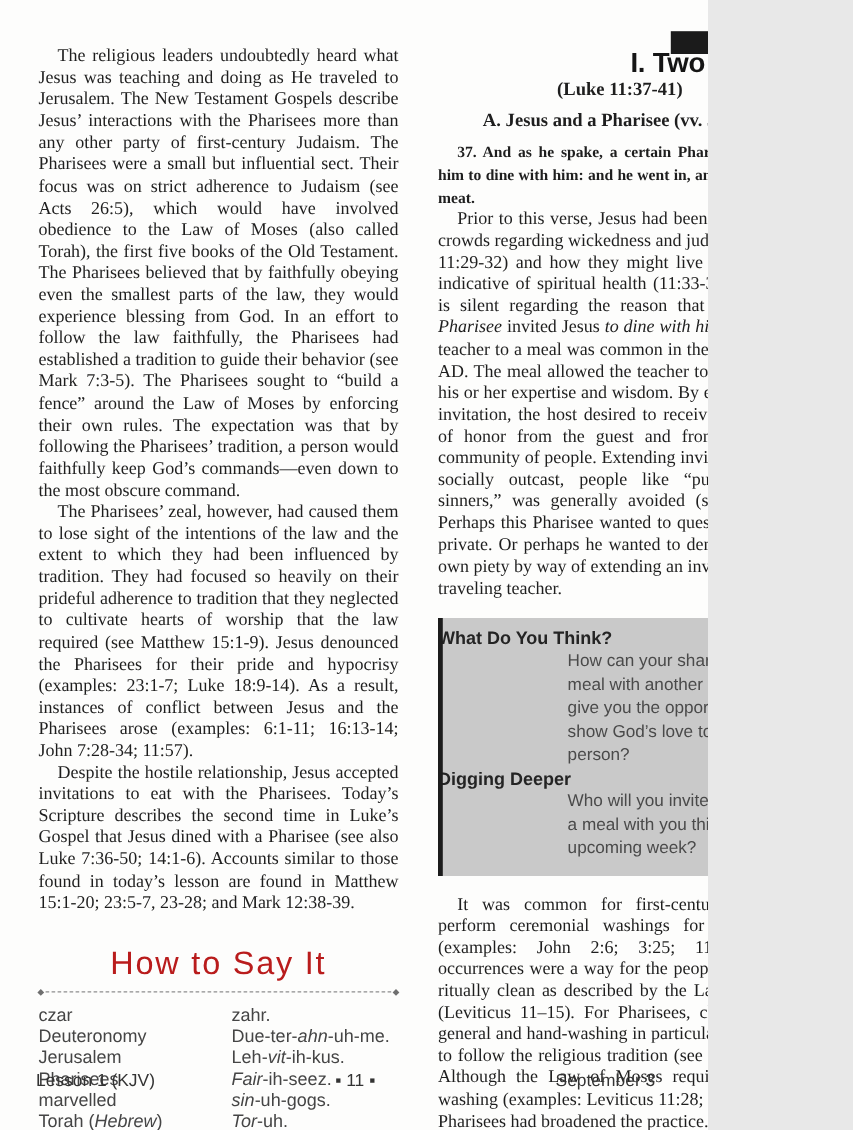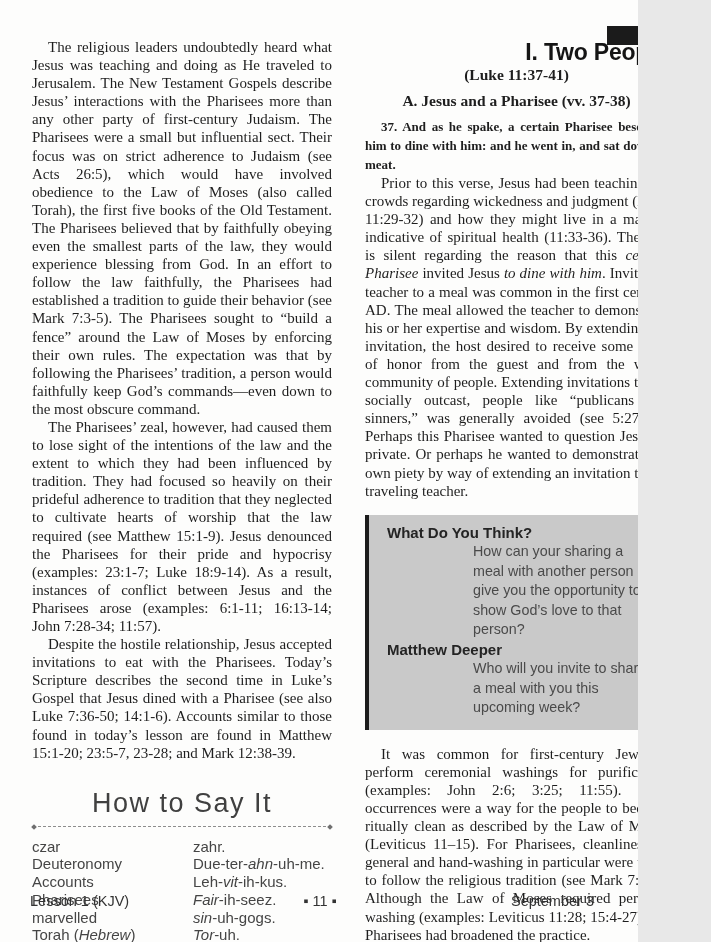--- a/index.html
+++ b/index.html
@@ -1,38 +1,38 @@
 <!DOCTYPE html>
 <html><head>
 <meta charset="utf-8">
 <style>
   html,body{margin:0;padding:0;background:#e8e8e8;}
-  .page{position:relative;width:638px;height:942px;background:#fdfdfc;overflow:hidden;
+  .page{position:relative;width:590px;height:942px;background:#fdfdfc;overflow:hidden;
         font-family:"Liberation Serif",serif;color:#1e1e1e;}
   .corner-tab{position:absolute;top:26px;right:0;width:31px;height:19px;background:#1b1b1b;}
   .columns{position:absolute;left:32px;top:0;display:flex;gap:33px;}
   .col{box-sizing:border-box;}
   .col.left{width:300px;padding-top:38px;}
   .col.right{width:303px;padding-top:40px;}
   p{margin:0;}
   .body{font-size:15px;line-height:18.1px;text-align:justify;}
   .indent{text-indent:16px;}
   .verse{font-size:13px;line-height:19px;font-weight:bold;text-align:justify;}
   .heading-1{margin:0;font-family:"Liberation Sans",sans-serif;font-weight:bold;
              font-size:23px;line-height:25px;text-align:right;color:#151515;letter-spacing:-0.2px;}
   .scripture-ref{font-size:15.5px;font-weight:bold;text-align:center;line-height:19px;margin-bottom:7px;}
   .heading-2{margin:0 0 7px 0;font-size:15.5px;font-weight:bold;text-align:center;line-height:19px;}
   .think-box{position:relative;background:#c9c9c9;margin:15px 0 15px 0;
              padding:8px 12px 12px 0;font-family:"Liberation Sans",sans-serif;}
   .think-box .bar{position:absolute;left:0;top:0;bottom:0;width:4px;background:#1c1c1c;}
-  .box-title{padding-left:22px;font-weight:bold;font-size:15px;line-height:19.5px;color:#242424;}
+  .box-title{font-weight:bold;font-size:15px;line-height:19.5px;color:#242424;}
   .box-q{padding-left:84px;font-size:14.3px;line-height:19.5px;color:#4a4a4a;margin-left:24px;}
   .htsi{margin-top:26px;}
   .htsi-title{font-family:"Liberation Sans",sans-serif;font-weight:300;font-size:27px;
-              line-height:30px;color:#404040;text-align:center;letter-spacing:1.5px;}
+              line-height:30px;color:#b91c1c;text-align:center;letter-spacing:1.5px;}
   .rule{display:flex;align-items:center;gap:2px;margin:7px 0 9px 0;}
   .rule .dash{flex:1;height:0;border-top:1px dashed #8d8d8d;}
   .rule .dia{width:4px;height:4px;background:#6f6f6f;transform:rotate(45deg);flex:0 0 auto;}
   .htsi-table{display:grid;grid-template-columns:148px 1fr;column-gap:13px;
               font-family:"Liberation Sans",sans-serif;font-size:15px;line-height:17.7px;color:#454545;}
   .htsi-table .term{text-align:left;}
   .footer{position:absolute;left:30px;right:44px;top:893px;display:flex;justify-content:space-between;
           font-family:"Liberation Sans",sans-serif;font-size:14.5px;color:#333;}
   i{font-style:italic;}
 </style>
@@ -55,21 +55,21 @@
         <div class="rule">
           <span class="dia"></span>
           <span class="dash"></span>
           <span class="dia"></span>
         </div>
         <div class="htsi-table">
           <span class="term">czar</span>
           <span class="pron">zahr.</span>
           <span class="term">Deuteronomy</span>
           <span class="pron">Due-ter-<i>ahn</i>-uh-me.</span>
-          <span class="term">Accounts</span>
+          <span class="term">Jerusalem</span>
           <span class="pron">Leh-<i>vit</i>-ih-kus.</span>
           <span class="term">Pharisees</span>
           <span class="pron"><i>Fair</i>-ih-seez.</span>
           <span class="term">marvelled</span>
           <span class="pron"><i>sin</i>-uh-gogs.</span>
           <span class="term">Torah (<i>Hebrew</i>)</span>
           <span class="pron"><i>Tor</i>-uh.</span>
         </div>
       </div>
     </div>
@@ -79,21 +79,21 @@
       <div class="scripture-ref">(Luke 11:37-41)</div>
       <h2 class="heading-2">A. Jesus and a Pharisee (vv. 37-38)</h2>
 
       <p class="verse indent">37. And as he spake, a certain Pharisee besought him to dine with him: and he went in, and sat down to meat.</p>
       <p class="body indent">Prior to this verse, Jesus had been teaching the crowds regarding wickedness and judgment (Luke 11:29-32) and how they might live in a manner indicative of spiritual health (11:33-36). The text is silent regarding the reason that this <i>certain Pharisee</i> invited Jesus <i>to dine with him</i>. Inviting a teacher to a meal was common in the first century AD. The meal allowed the teacher to demonstrate his or her expertise and wisdom. By extending the invitation, the host desired to receive some level of honor from the guest and from the wider community of people. Extending invitations to the socially outcast, people like “publicans and sinners,” was generally avoided (see 5:27-31). Perhaps this Pharisee wanted to question Jesus in private. Or perhaps he wanted to demonstrate his own piety by way of extending an invitation to the traveling teacher.</p>
 
       <div class="think-box">
         <div class="bar"></div>
         <div class="box-title">What Do You Think?</div>
         <div class="box-q">How can your sharing a meal with another person give you the opportunity to show God’s love to that person?</div>
-        <div class="box-title">Matthew Deeper</div>
+        <div class="box-title">Digging Deeper</div>
         <div class="box-q">Who will you invite to share a meal with you this upcoming week?</div>
       </div>
 
       <p class="body indent">It was common for first-century Jews to perform ceremonial washings for purification (examples: John 2:6; 3:25; 11:55). Such occurrences were a way for the people to became ritually clean as described by the Law of Moses (Leviticus 11–15). For Pharisees, cleanliness in general and hand-washing in particular were ways to follow the religious tradition (see Mark 7:1-4). Although the Law of Moses required periodic washing (examples: Leviticus 11:28; 15:4-27), the Pharisees had broadened the practice.</p>
     </div>
 
   </div>
 
   <div class="footer">
     <span>Lesson 1 (KJV)</span>

